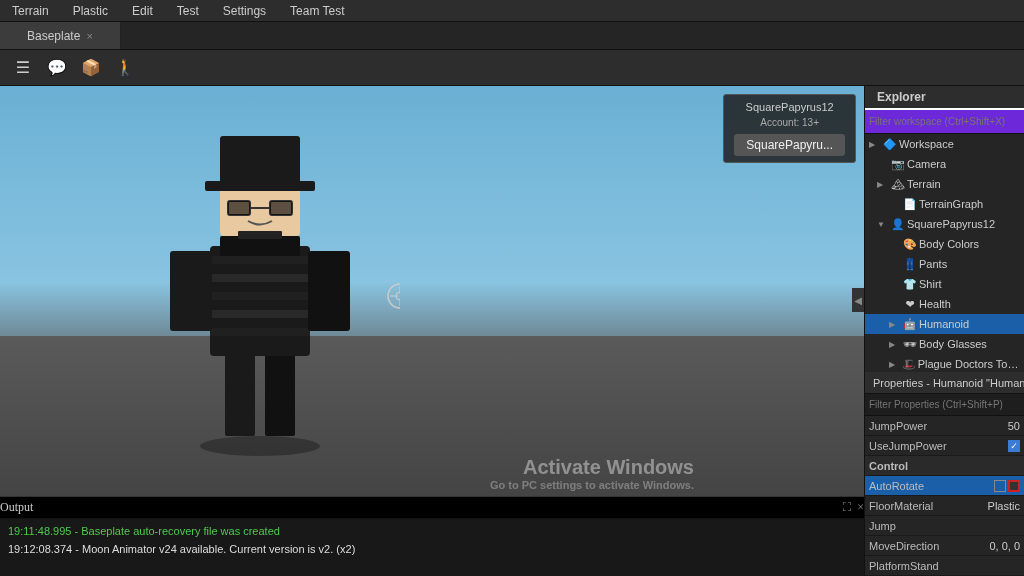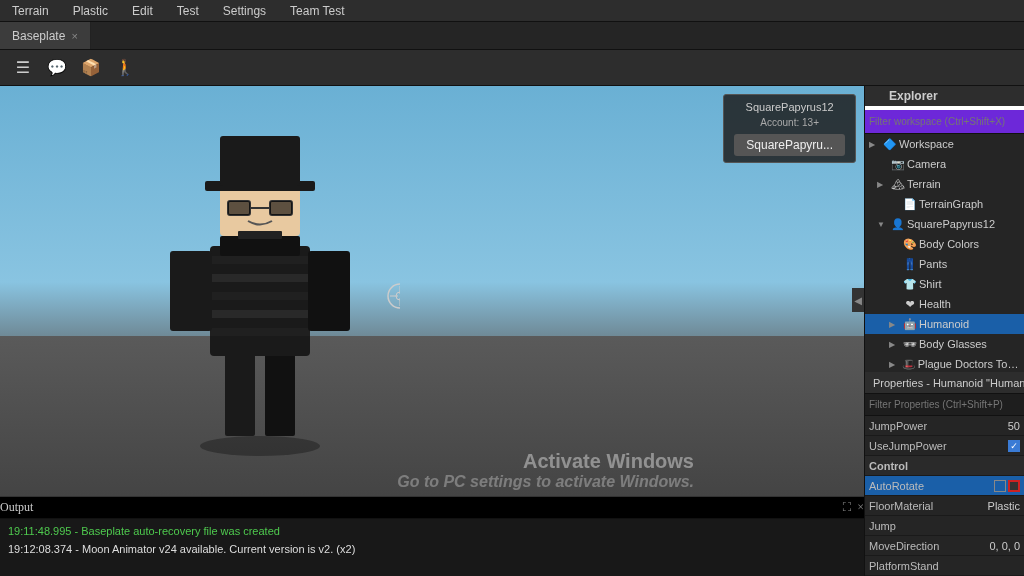--- a/index.html
+++ b/index.html
@@ -25,21 +25,21 @@
 
     
     #tabsbar {
       height: 28px;
       background: #252525;
       display: flex;
       align-items: center;
       border-bottom: 1px solid #111;
     }
     .tab {
-      padding: 0 12px;
+      padding: 0 27px;
       height: 100%;
       display: flex;
       align-items: center;
       font-size: 12px;
       color: #ccc;
       background: #3c3c3c;
       border-right: 1px solid #222;
       cursor: pointer;
       gap: 6px;
     }
@@ -157,22 +157,22 @@
       display: flex;
       flex-direction: column;
       overflow: hidden;
     }
     #explorer-header {
       height: 24px;
       background: #2d2d2d;
       display: flex;
       align-items: center;
       justify-content: space-between;
-      padding: 0 24px;
-      border-bottom: 4px solid #ffffff;
+      padding: 0 12px;
+      border-bottom: 2px solid #ffffff;
       font-size: 12px;
       color: #ccc;
       font-weight: bold;
     }
     #explorer-filter {
       height: 24px;
       background: #6d28d9;
       padding: 0 4px;
       display: flex;
       align-items: center;
@@ -290,23 +290,22 @@
       position: absolute;
       bottom: 85px;
       right: 170px;
       color: rgba(255,255,255,0.4);
       font-size: 20px;
       font-weight: bold;
       text-align: right;
       pointer-events: none;
     }
     #watermark-sub {
-      font-size: 16px;
+      font-size: 11px;
       color: rgba(255,255,255,0.3);
-      font-style: italic;
     }
 
     ::-webkit-scrollbar { width: 6px; }
     ::-webkit-scrollbar-track { background: #1e1e1e; }
     ::-webkit-scrollbar-thumb { background: #444; border-radius: 3px; }
   </style>
 </head>
 <body>
 
 <div id="menubar">

